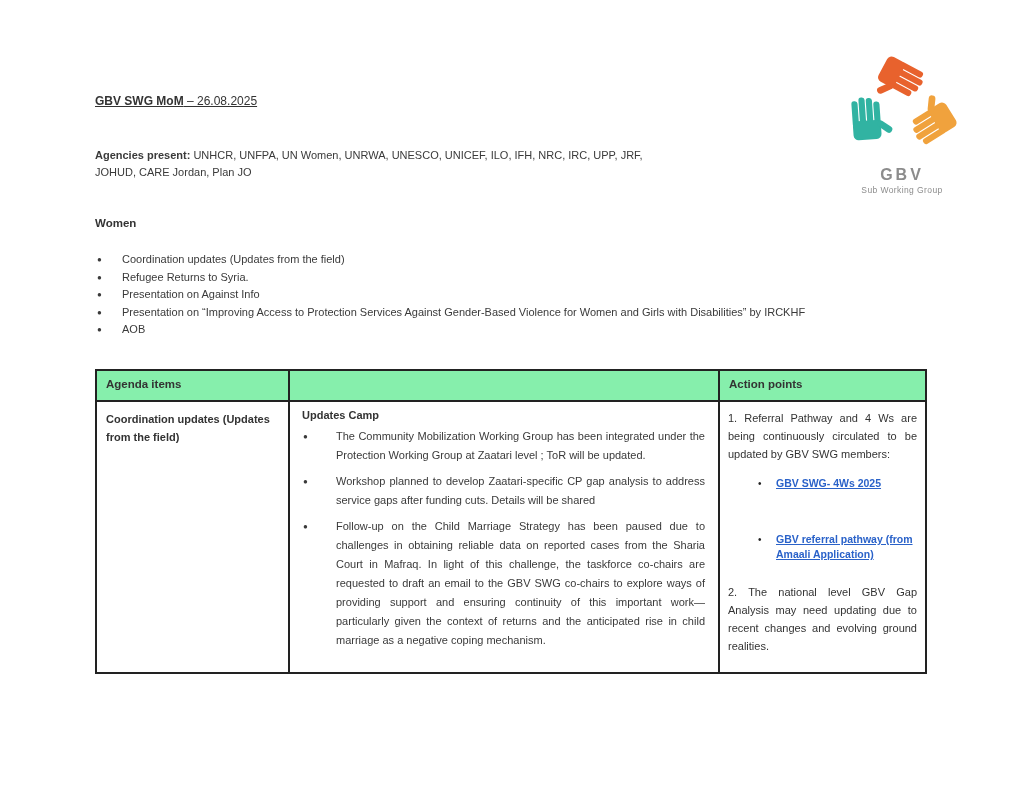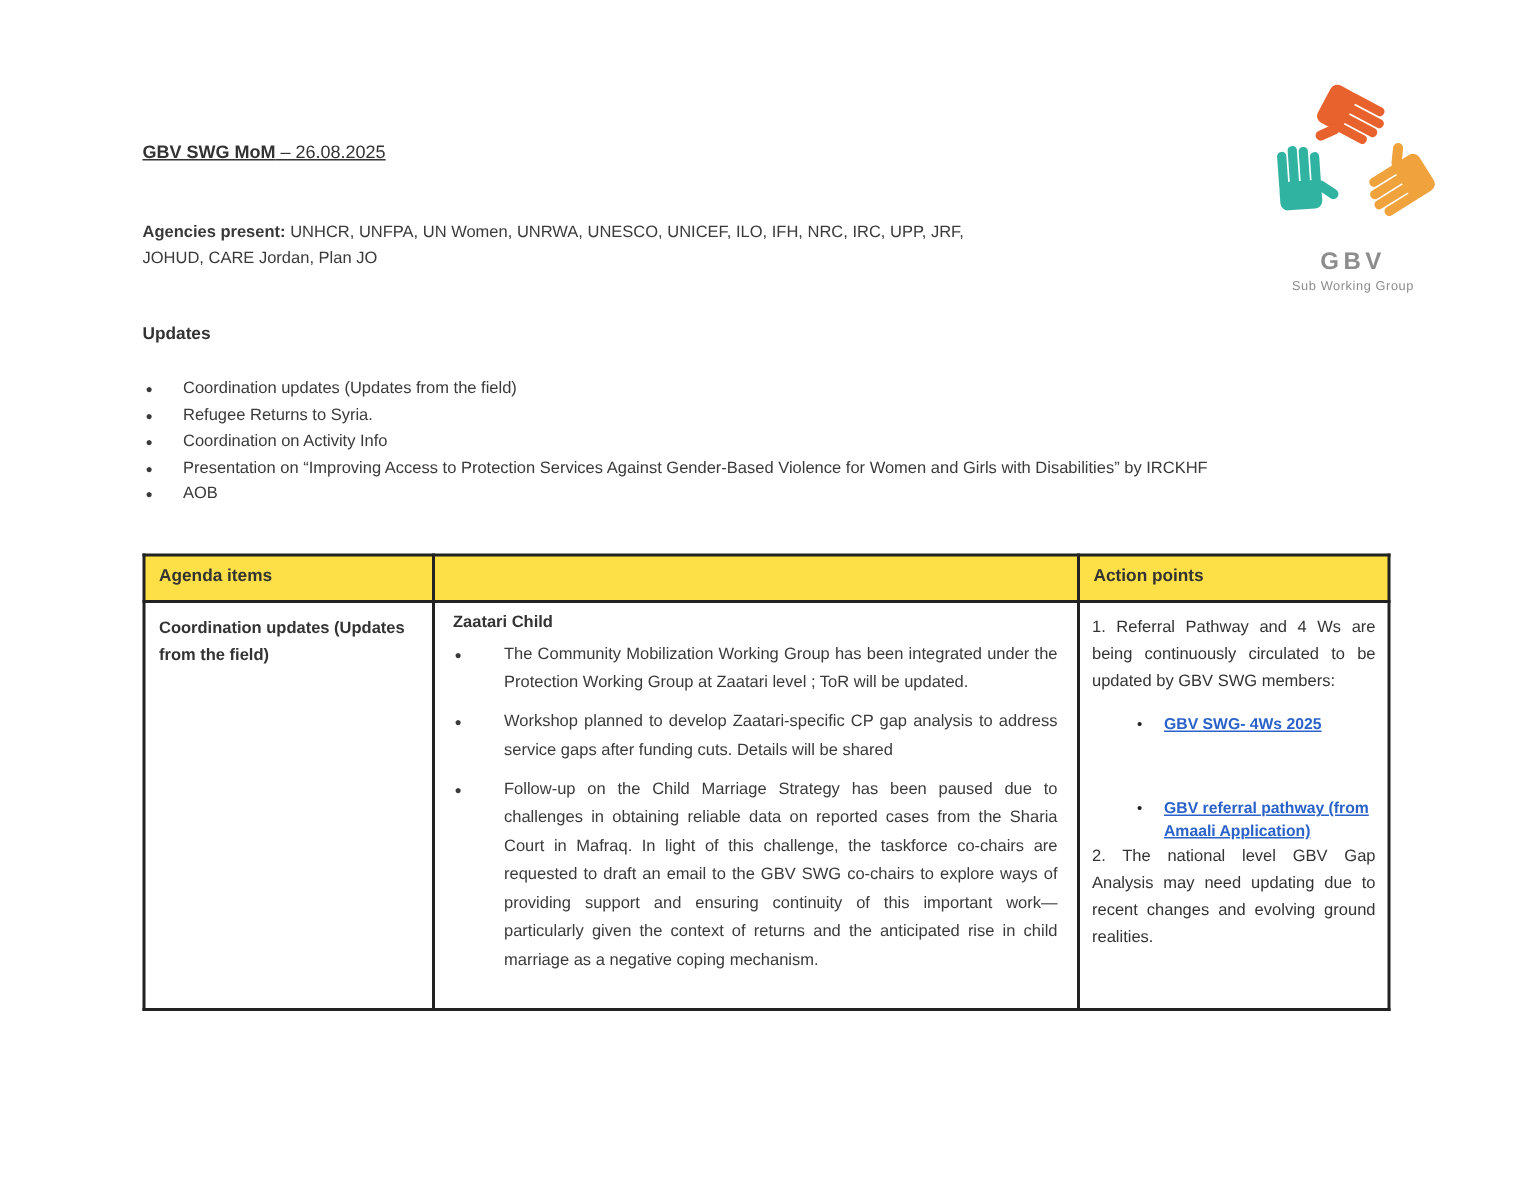--- a/index.html
+++ b/index.html
@@ -22,38 +22,38 @@
 
   
   .agenda-heading { position:absolute; left:95px; top:217px; font-size:11.5px; font-weight:bold; color:#333; }
   .agenda-list { position:absolute; left:95px; top:251px; width:900px; list-style:none; }
   .agenda-list li { display:flex; font-size:11px; line-height:17.5px; white-space:nowrap; }
   .agenda-list .marker { flex:0 0 27px; font-size:8px; line-height:17.5px; padding-left:2px; }
 
   
   .mom-table { position:absolute; left:95px; top:369px; width:830px; border-collapse:collapse; table-layout:fixed; }
   .mom-table th, .mom-table td { border:2px solid #222222; vertical-align:top; }
-  .mom-table th { background:#fde047; text-align:left; font-size:11.5px; color:#333; padding:7px 14px 9px 9px; height:31px; }
+  .mom-table th { background:#86efac; text-align:left; font-size:11.5px; color:#333; padding:7px 14px 9px 9px; height:31px; }
   .mom-table td { height:272px; font-size:11px; }
 
   .cell-agenda { padding:8px 14px 8px 9px; font-weight:bold; line-height:18px; color:#333; }
   .cell-updates { padding:7px 13px 7px 12px; }
   .cell-updates .cell-heading { font-weight:bold; color:#333; margin-bottom:6px; }
   .t-bullet { display:flex; margin-bottom:7px; }
   .t-bullet .marker { flex:0 0 34px; font-size:8px; line-height:19px; padding-left:1px; }
   .t-bullet .t-text { flex:1; line-height:19px; text-align:justify; }
 
   .cell-actions { padding:7px 8px 7px 8px; }
   .ap-para { font-weight:normal; line-height:18px; text-align:justify; color:#333; }
   .link-item { display:flex; padding-left:30px; margin-top:13px; }
   .link-item .marker { flex:0 0 18px; font-size:10px; line-height:15px; color:#222; }
   .link-item a { color:#2a62c9; font-weight:bold; font-size:10.5px; line-height:15px;
                  text-decoration:underline; display:inline-block; max-width:140px; }
   .link-item.second { margin-top:41px; }
-  .ap-para.second { }
+  .ap-para.second { margin-top:21px; }
 </style>
 </head>
 <body>
 
 <div class="doc-title">
   <span class="b">GBV SWG MoM</span><span> – 26.08.2025</span>
 </div>
 
 <div class="logo">
   <svg width="112" height="100" viewBox="0 0 112 100">
@@ -79,33 +79,33 @@
   </svg>
   <div class="logo-gbv">GBV</div>
   <div class="logo-sub">Sub Working Group</div>
 </div>
 
 <p class="agencies">
   <span class="b">Agencies present: </span><span>UNHCR, UNFPA, UN Women, UNRWA, UNESCO, UNICEF, ILO, IFH, NRC, IRC, UPP, JRF,</span><br>
   <span>JOHUD, CARE Jordan, Plan JO</span>
 </p>
 
-<div class="agenda-heading">Updates</div>
+<div class="agenda-heading">Women</div>
 <ul class="agenda-list">
   <li>
       <span class="marker">●</span>
       <span>Coordination updates (Updates from the field)</span>
     </li>
   <li>
       <span class="marker">●</span>
       <span>Refugee Returns to Syria.</span>
     </li>
   <li>
       <span class="marker">●</span>
-      <span>Coordination on Activity Info</span>
+      <span>Presentation on Against Info</span>
     </li>
   <li>
       <span class="marker">●</span>
       <span>Presentation on “Improving Access to Protection Services Against Gender-Based Violence for Women and Girls with Disabilities”  by IRCKHF</span>
     </li>
   <li>
       <span class="marker">●</span>
       <span>AOB</span>
     </li>
 </ul>
@@ -120,21 +120,21 @@
     <tr>
       <th>Agenda items</th>
       <th></th>
       <th>Action points</th>
     </tr>
   </thead>
   <tbody>
     <tr>
       <td class="cell-agenda">Coordination updates (Updates from the field)</td>
       <td class="cell-updates">
-        <div class="cell-heading">Zaatari Child</div>
+        <div class="cell-heading">Updates Camp</div>
         <div class="t-bullet">
             <span class="marker">●</span>
             <div class="t-text">The Community Mobilization Working Group has been integrated under the Protection Working Group at Zaatari level ; ToR will be updated.</div>
           </div>
         <div class="t-bullet">
             <span class="marker">●</span>
             <div class="t-text">Workshop planned to develop Zaatari-specific CP gap analysis to address service gaps after funding cuts. Details will be shared</div>
           </div>
         <div class="t-bullet">
             <span class="marker">●</span>

